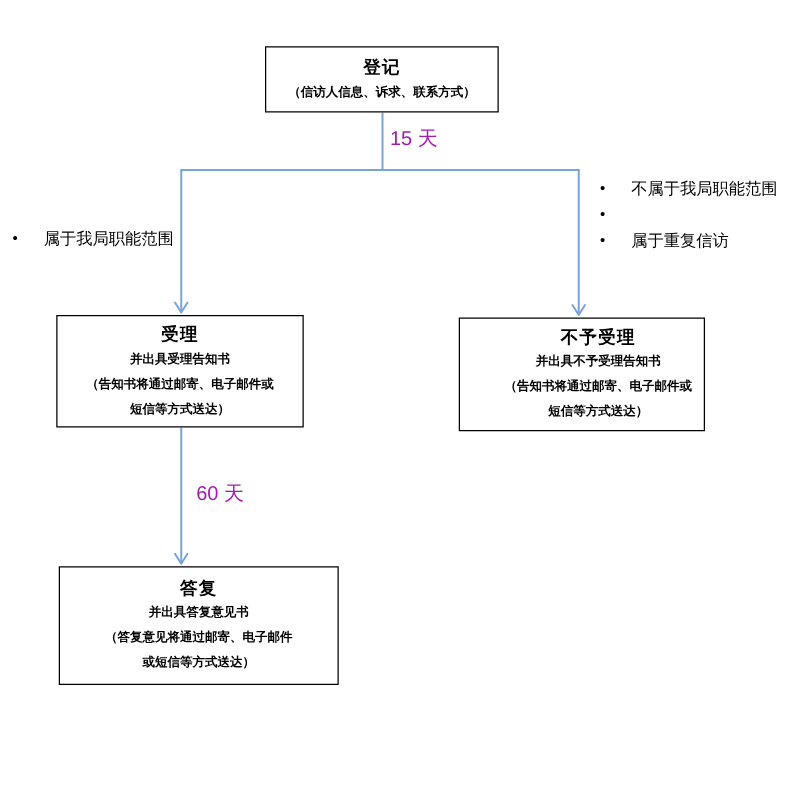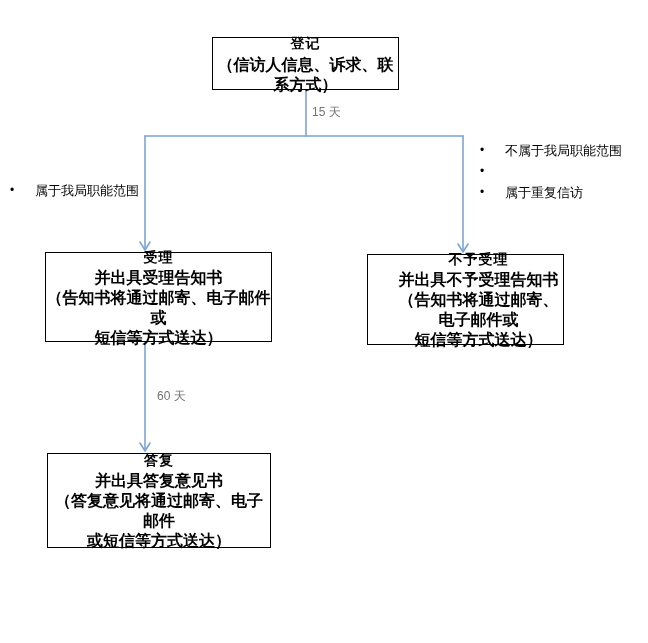--- a/index.html
+++ b/index.html
@@ -29,31 +29,31 @@
     position: absolute;
     border: 1.2px solid var(--box-border, #000000);
     background: #fff;
     display: flex;
     flex-direction: column;
     justify-content: center;
     text-align: center;
     font-weight: bold;
   }
   .box .box-title { font-size: 14px; line-height: 21px; letter-spacing: 1px; }
-  .box .box-line { font-size: 16px; line-height: 20px; }
+  .box .box-line { font-size: 10px; line-height: 20px; }
   .box-register { left: 212px; top: 37px; width: 187px; height: 53px; }
   .box-register .box-title { line-height: 23px; }
-  .box-accept   { left: 45px;  top: 252px; width: 227px; height: 90px; }
+  .box-accept   { left: 45px;  top: 252px; width: 198px; height: 90px; }
   .box-reject   { left: 367px; top: 254px; width: 197px; height: 91px; padding-left: 26px; }
   .box-reply    { left: 47px;  top: 453px; width: 224px; height: 95px; }
   .edge-label {
     position: absolute;
-    font-size: 12px;
+    font-size: 16px;
     line-height: 14px;
-    color: #737373;
+    color: #a21caf;
   }
   .label-15 { left: 312px; top: 105px; }
   .label-60 { left: 157px; top: 389px; }
   .bullet-list { position: absolute; }
   .bullet-list-left  { left: 6px;   top: 182px; width: 170px; }
   .bullet-list-right { left: 476px; top: 140px; width: 172px; }
   .bullet-item {
     display: flex;
     align-items: flex-start;
     font-size: 13px;

